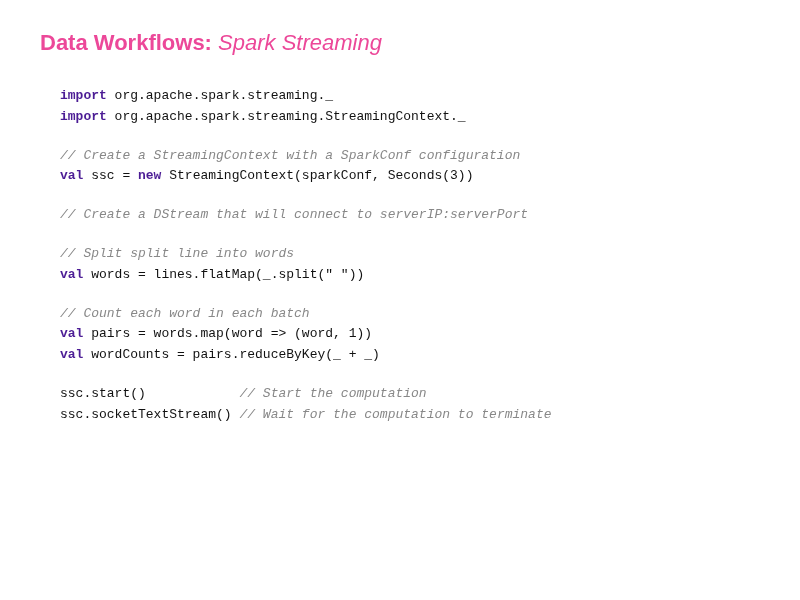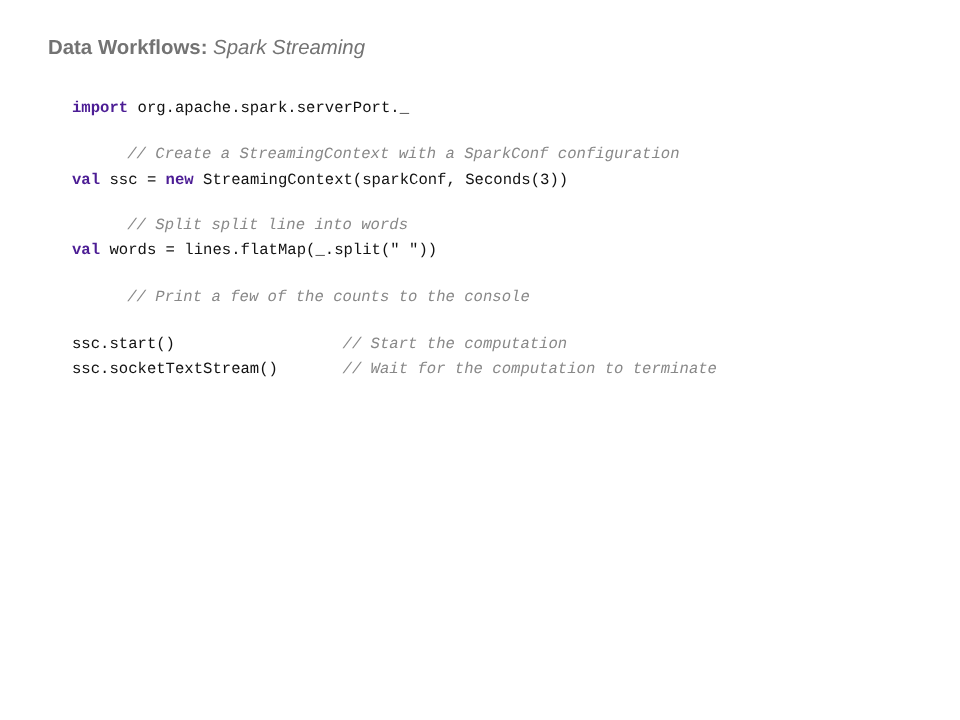--- a/index.html
+++ b/index.html
@@ -17,23 +17,23 @@
     }
 
     .page {
       width: 800px;
       height: 600px;
       padding: 30px 40px;
       background: #ffffff;
     }
 
     .title {
-      font-size: 17px;
+      font-size: 22px;
       font-weight: bold;
-      color: #737373;
+      color: #ec4899;
       margin-bottom: 30px;
     }
 
     .title-italic {
       font-style: italic;
       font-weight: normal;
     }
 
     .code-block {
       font-family: 'Courier New', Courier, monospace;
@@ -47,64 +47,75 @@
     }
 
     .kw {
       font-weight: bold;
       color: #4c1d95;
     }
 
     .comment {
       color: #888888;
       font-style: italic;
-      margin-left: 46px;
     }
 
     .code-normal {
       color: #111111;
     }
   </style>
 </head>
 <body>
 
 <div class="page">
 
   <div class="title">
     <span>Data Workflows: </span><span class="title-italic">Spark Streaming</span>
   </div>
 
   <div class="code-block">
 
     <div class="code-section">
       <div>
-        <span class="kw">import</span><span class="code-normal"> org.apache.spark.serverPort._</span>
+        <span class="kw">import</span><span class="code-normal"> org.apache.spark.streaming._</span>
+      </div>
+      <div>
+        <span class="kw">import</span><span class="code-normal"> org.apache.spark.streaming.StreamingContext._</span>
       </div>
     </div>
 
     <div class="code-section">
       <div class="comment">// Create a StreamingContext with a SparkConf configuration</div>
       <div>
         <span class="kw">val</span><span class="code-normal"> ssc = </span><span class="kw">new</span><span class="code-normal"> StreamingContext(sparkConf, Seconds(3))</span>
       </div>
     </div>
 
     <div class="code-section">
+      <div class="comment">// Create a DStream that will connect to serverIP:serverPort</div>
     </div>
 
     <div class="code-section">
       <div class="comment">// Split split line into words</div>
       <div>
         <span class="kw">val</span><span class="code-normal"> words = lines.flatMap(_.split(" "))</span>
       </div>
     </div>
 
+    <div class="code-section">
+      <div class="comment">// Count each word in each batch</div>
+      <div>
+        <span class="kw">val</span><span class="code-normal"> pairs = words.map(word =&gt; (word, 1))</span>
+      </div>
+      <div>
+        <span class="kw">val</span><span class="code-normal"> wordCounts = pairs.reduceByKey(_ + _)</span>
+      </div>
+    </div>
 
     <div class="code-section">
-      <div class="comment">// Print a few of the counts to the console</div>
     </div>
 
     <div class="code-section">
       <div>
         <span class="code-normal">ssc.start()&nbsp;&nbsp;&nbsp;&nbsp;&nbsp;&nbsp;&nbsp;&nbsp;&nbsp;&nbsp;&nbsp;&nbsp;</span><span class="comment">// Start the computation</span>
       </div>
       <div>
         <span class="code-normal">ssc.socketTextStream() </span><span class="comment">// Wait for the computation to terminate</span>
       </div>
     </div>

